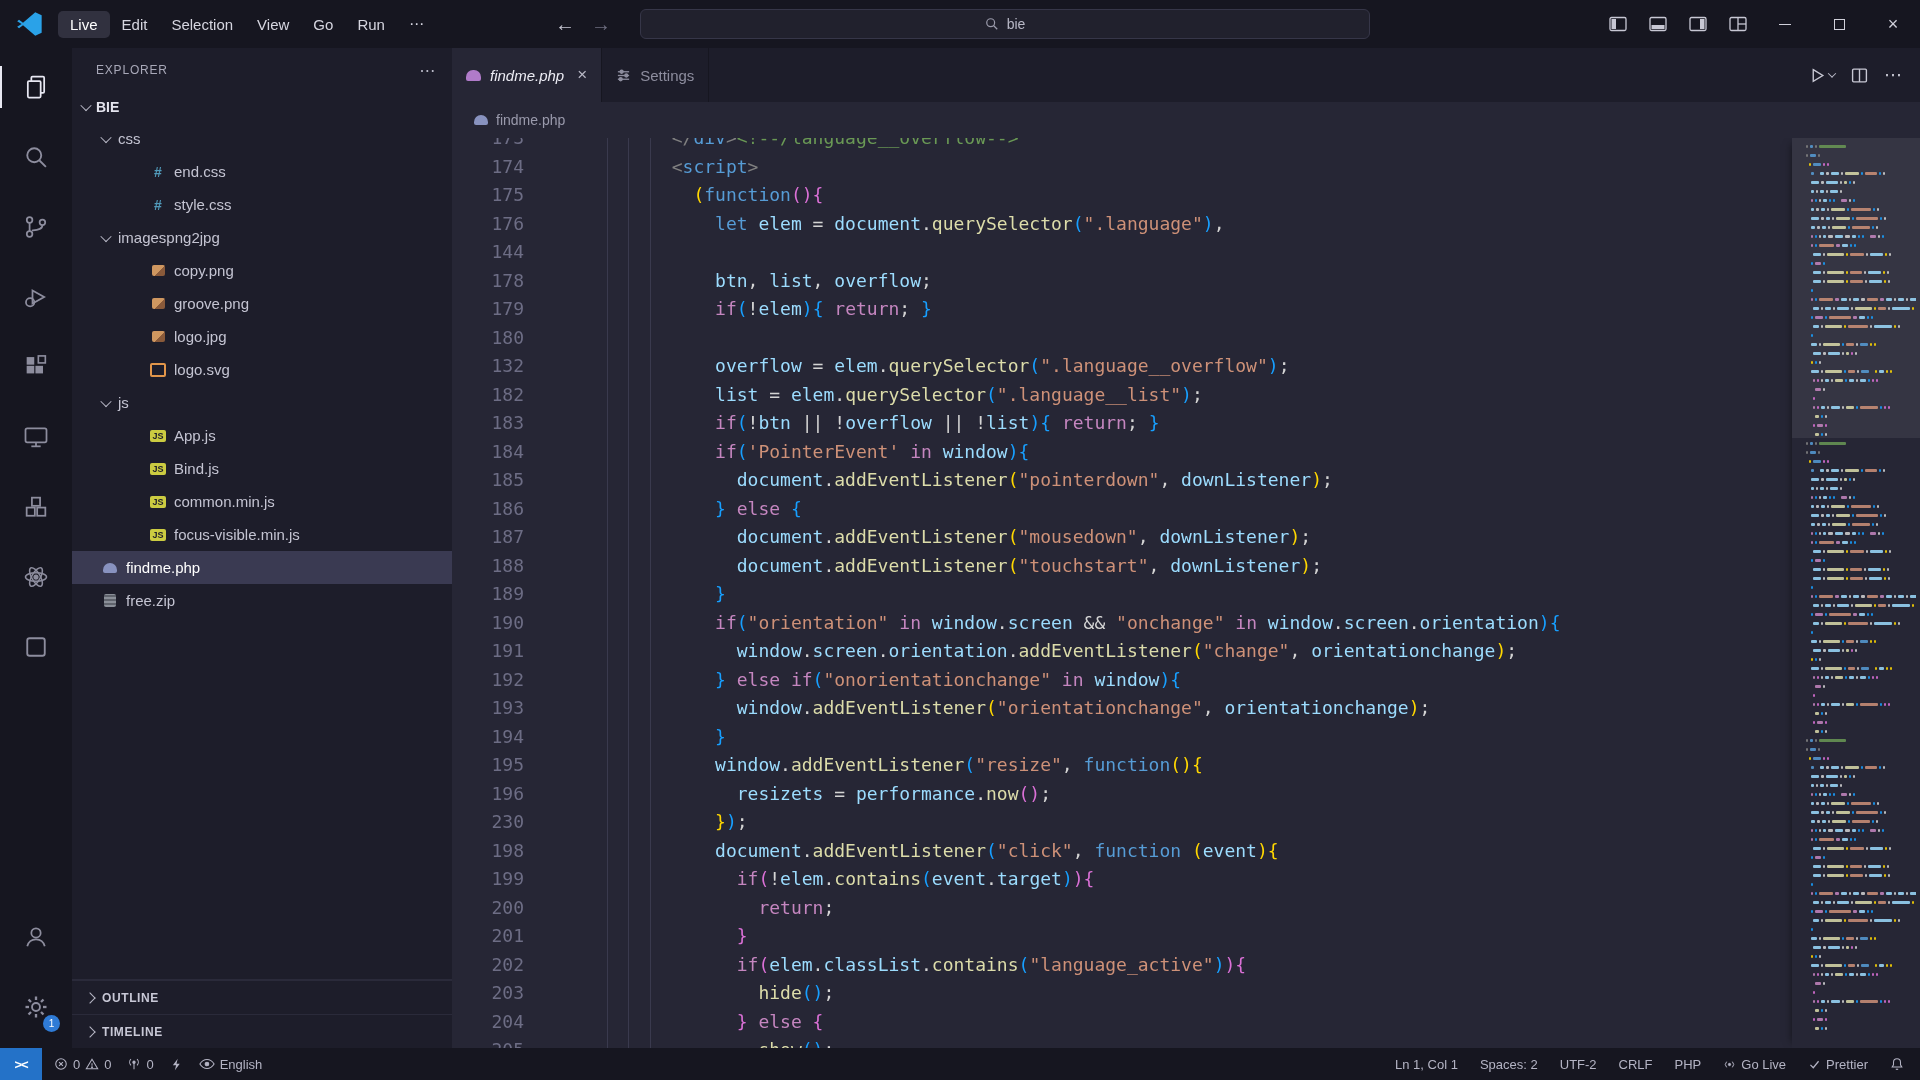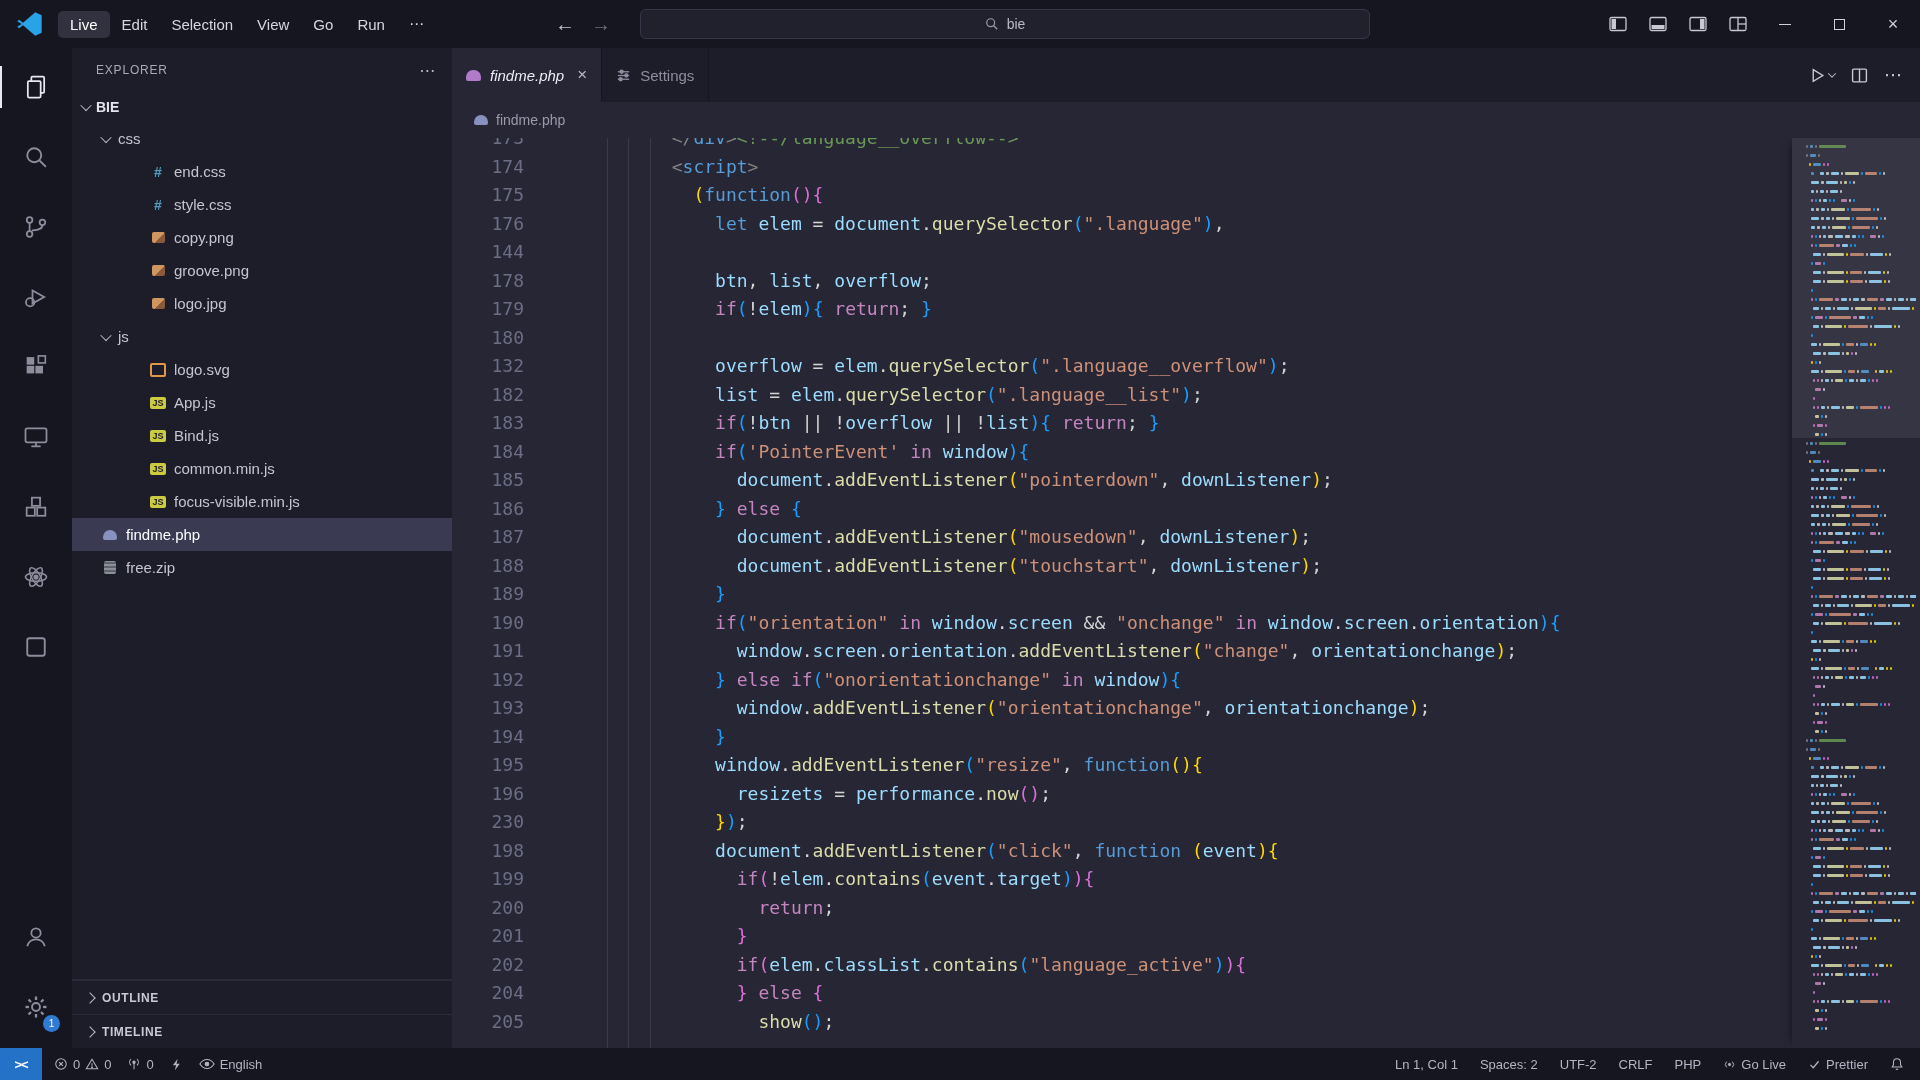--- a/index.html
+++ b/index.html
@@ -283,49 +283,54 @@
           <span class="ficon"></span>
           <span class="tlabel">end.css</span>
         </div>
 
         <div class="trow k-css lvl2">
 
           <span class="ficon"></span>
           <span class="tlabel">style.css</span>
         </div>
 
+        <div class="trow k-folder lvl1">
+          <span class="chev"></span>
+
+          <span class="tlabel">imagespng2jpg</span>
+        </div>
 
         <div class="trow k-image lvl2">
 
           <span class="ficon"></span>
           <span class="tlabel">copy.png</span>
         </div>
 
         <div class="trow k-image lvl2">
 
           <span class="ficon"></span>
           <span class="tlabel">groove.png</span>
         </div>
 
         <div class="trow k-image lvl2">
 
           <span class="ficon"></span>
           <span class="tlabel">logo.jpg</span>
         </div>
 
+        <div class="trow k-svg lvl2">
+
+          <span class="ficon"></span>
+          <span class="tlabel">logo.svg</span>
+        </div>
+
         <div class="trow k-folder lvl1">
           <span class="chev"></span>
 
           <span class="tlabel">js</span>
-        </div>
-
-        <div class="trow k-svg lvl2">
-
-          <span class="ficon"></span>
-          <span class="tlabel">logo.svg</span>
         </div>
 
         <div class="trow k-js lvl2">
 
           <span class="ficon"></span>
           <span class="tlabel">App.js</span>
         </div>
 
         <div class="trow k-js lvl2">
 
@@ -554,20 +559,24 @@
           <div class="cl">
             <span class="ln">201</span>
             <span class="lt"><span class="tk-p">              </span><span class="tk-b2">}</span></span>
           </div>
 
           <div class="cl">
             <span class="ln">202</span>
             <span class="lt"><span class="tk-p">              </span><span class="tk-k">if</span><span class="tk-b2">(</span><span class="tk-v">elem</span><span class="tk-p">.</span><span class="tk-v">classList</span><span class="tk-p">.</span><span class="tk-f">contains</span><span class="tk-b3">(</span><span class="tk-s">"language_active"</span><span class="tk-b3">)</span><span class="tk-b2">)</span><span class="tk-b2">{</span></span>
           </div>
 
+          <div class="cl">
+            <span class="ln">203</span>
+            <span class="lt"><span class="tk-p">                </span><span class="tk-f">hide</span><span class="tk-b3">()</span><span class="tk-p">;</span></span>
+          </div>
 
           <div class="cl">
             <span class="ln">204</span>
             <span class="lt"><span class="tk-p">              </span><span class="tk-b2">}</span><span class="tk-k"> else </span><span class="tk-b2">{</span></span>
           </div>
 
           <div class="cl">
             <span class="ln">205</span>
             <span class="lt"><span class="tk-p">                </span><span class="tk-f">show</span><span class="tk-b3">()</span><span class="tk-p">;</span></span>
           </div>

